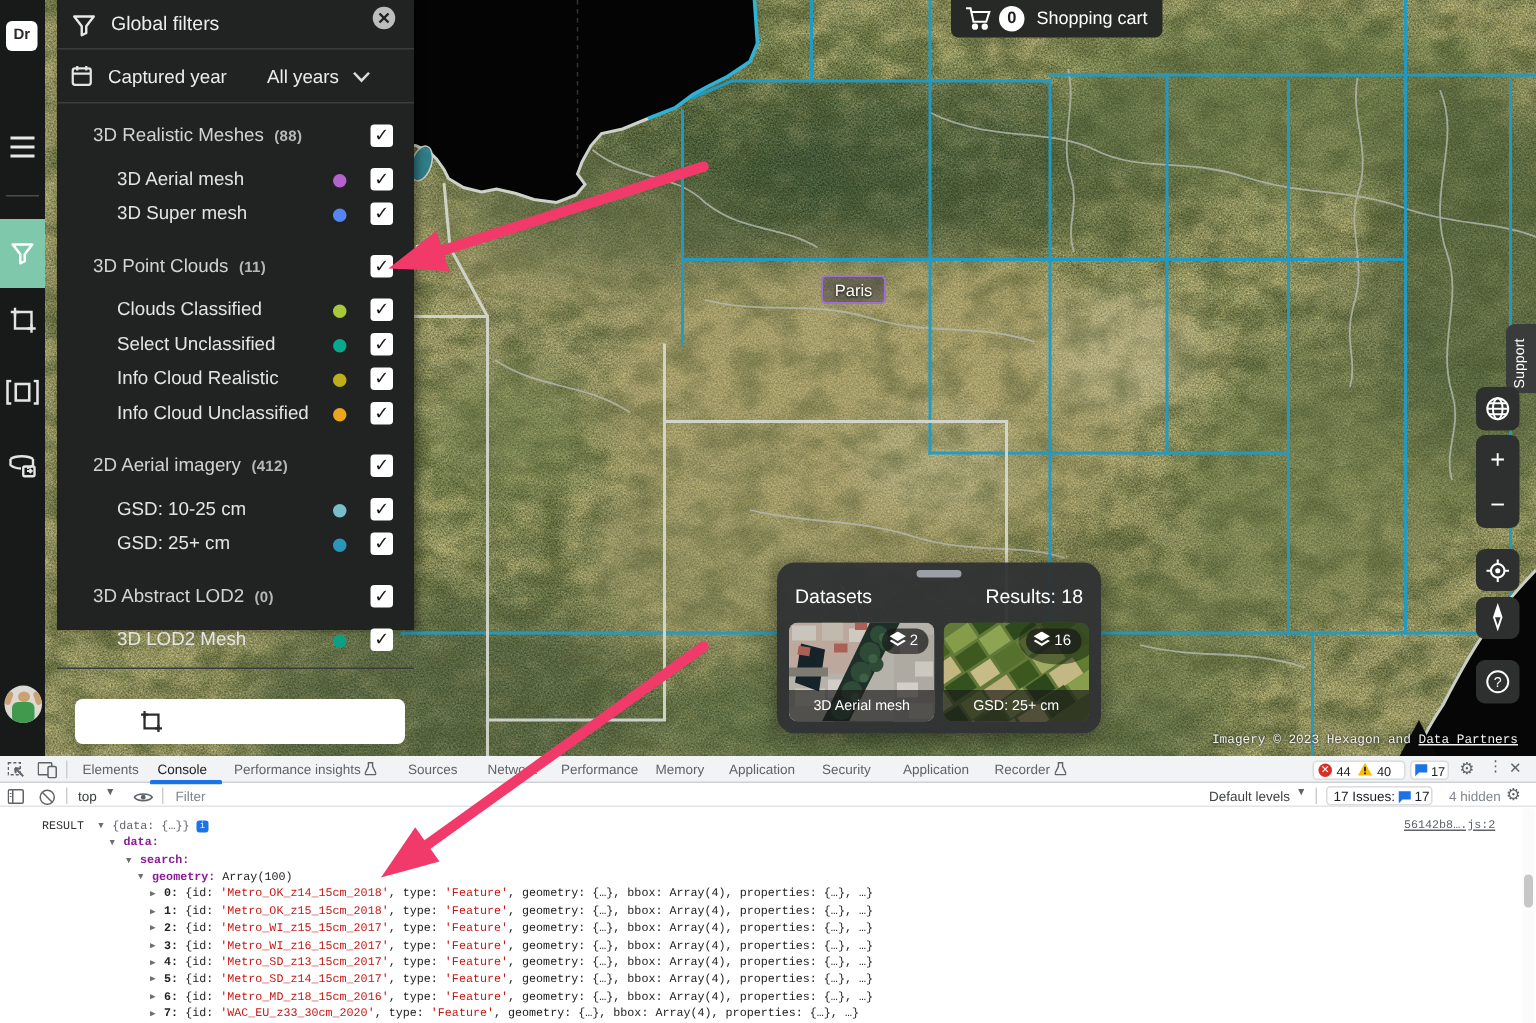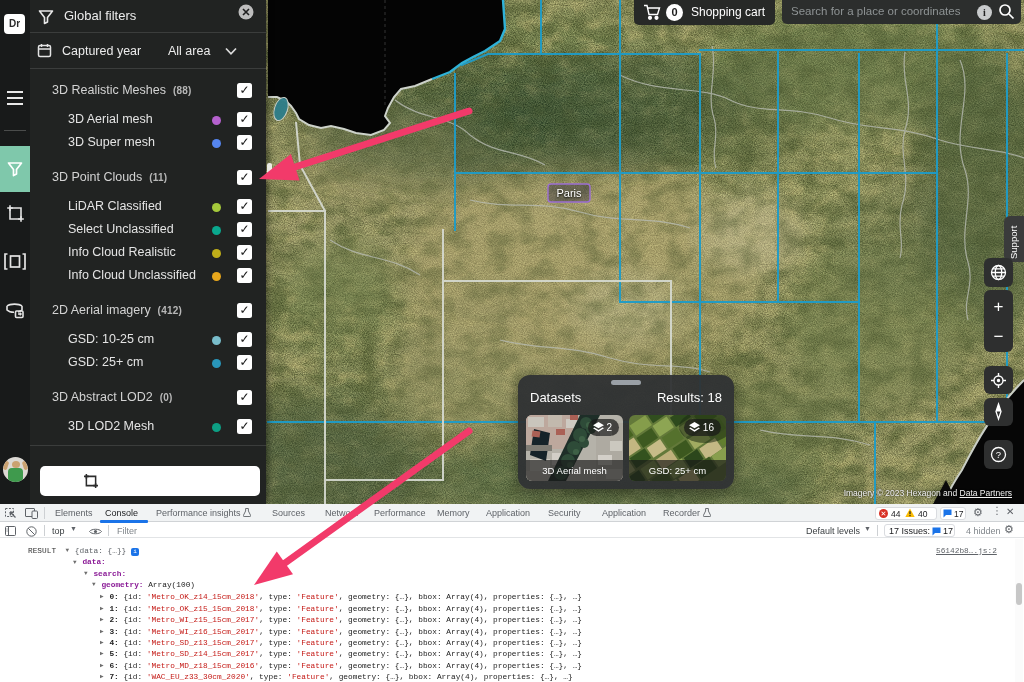--- a/index.html
+++ b/index.html
@@ -3,21 +3,21 @@
 <style>
 html,body{margin:0;padding:0;width:1024px;height:682px;overflow:hidden;background:#fff;
 font-family:"Liberation Sans",sans-serif;-webkit-font-smoothing:antialiased;}
 *{box-sizing:border-box;}
 .abs{position:absolute;}
 #stage{position:relative;width:1024px;height:682px;}
 
 #map{left:0;top:0;width:1024px;height:504px;overflow:hidden;background:#87895c;text-align:center;}
 
 #sidebar{left:0;top:0;width:30px;height:504px;background:#181a1a;z-index:30;}
-#panel{left:28px;top:0;width:238px;height:504px;background:#212322;z-index:25;box-shadow:2px 0 6px rgba(0,0,0,.45);}
+#panel{left:38px;top:0;width:238px;height:420px;background:#212322;z-index:25;box-shadow:2px 0 6px rgba(0,0,0,.45);}
 .prow{position:absolute;left:0;width:238px;height:23px;color:#e4e4e4;font-size:12.5px;}
 .prow .lbl{position:absolute;top:3px;}
 .cnt{font-size:10px;color:#b7b7b7;font-weight:bold;letter-spacing:.2px;}
 .dot{position:absolute;width:9px;height:9px;border-radius:50%;left:184px;top:7px;}
 .cb{position:absolute;left:209px;top:3px;width:15px;height:15px;background:#fff;border-radius:2.5px;color:#161616;font-size:12px;line-height:14px;text-align:center;}
 .divline{position:absolute;left:0;width:238px;height:1px;background:#3b3d3c;}
 
 #cartbtn{left:634px;top:0;width:141px;height:25px;background:#272927;border-radius:0 0 5px 5px;z-index:20;color:#fff;}
 #searchbar{left:782px;top:0;width:239px;height:24px;background:#2c2e2d;border-radius:0 0 5px 5px;z-index:20;}
 
@@ -25,21 +25,21 @@
 #support{left:1004px;top:216px;width:20px;height:46px;background:#3a3b3b;border-radius:6px 0 0 6px;z-index:19;}
 #support span{position:absolute;left:4px;top:3px;width:12px;height:40px;color:#fff;font-size:9.5px;writing-mode:vertical-rl;transform:rotate(180deg);}
 
 #dpanel{left:518px;top:375px;width:216px;height:114px;background:rgba(47,50,52,.95);border-radius:12px;z-index:22;box-shadow:0 4px 14px rgba(0,0,0,.4);}
 #dpanel .handle{position:absolute;left:93px;top:5px;width:30px;height:5px;border-radius:3px;background:#9aa0a6;}
 #dpanel .ttl{position:absolute;top:15px;color:#fff;font-size:13px;}
 .thumb{position:absolute;top:40px;width:97px;height:66px;border-radius:6px;overflow:hidden;}
 .cap{position:absolute;left:0;bottom:0;width:100%;height:21px;background:rgba(25,25,25,.66);color:#fff;font-size:9.5px;text-align:center;line-height:21px;}
 .badge{position:absolute;top:4px;height:17px;border-radius:9px;background:rgba(25,25,25,.72);color:#fff;font-size:10px;line-height:17px;}
 
-#attrib{right:12px;top:488px;z-index:21;color:#f2f2f2;font-size:8.5px;text-shadow:0 0 2px #000;}
+#attrib{right:12px;top:488px;z-index:21;color:#f2f2f2;font-size:8.5px;text-shadow:0 0 2px #000;font-family:Liberation Mono, monospace;}
 
 #devtools{left:0;top:504px;width:1024px;height:138px;background:#fff;z-index:40;font-size:9px;color:#5f6368;}
 #tabbar{position:absolute;left:0;top:0;width:1024px;height:18px;background:#f1f3f4;border-bottom:1px solid #d0d3d6;}
 .tab{position:absolute;top:4px;font-size:9px;color:#5f6368;white-space:nowrap;}
 #toolbar{position:absolute;left:0;top:19px;width:1024px;height:15px;background:#fff;border-bottom:1px solid #e2e4e6;}
 #conscroll{position:absolute;right:1px;top:35px;width:8px;height:143px;background:#fbfbfb;}
 #conscroll i{position:absolute;left:1px;top:44px;width:6px;height:22px;background:#c7c7c7;border-radius:3px;}
 .crow{position:absolute;left:0;white-space:nowrap;font-family:"Liberation Mono",monospace;font-size:7.8px;color:#222;}
 .crow b{font-weight:bold;}
 .ck{color:#8a1a96;font-weight:bold;}
@@ -237,21 +237,21 @@
         <path d="M5,5 L11,11 M11,5 L5,11" stroke="#1f1f1f" stroke-width="1.6"></path>
       </svg>
 <div class="divline" style="top:32px"></div>
 <svg class="abs" style="left:9px;top:43px" width="15" height="15" viewBox="0 0 15 15">
         <g stroke="#e4e4e4" stroke-width="1.5" fill="none">
           <rect x="1.5" y="2.5" width="12" height="11" rx="1.5"></rect>
           <path d="M1.5,6 H13.5 M4.5,1 V4 M10.5,1 V4"></path>
         </g>
       </svg>
 <div class="abs" style="left:34px;top:44px;color:#ececec;font-size:12.5px;">Captured year</div>
-<div class="abs" style="left:140px;top:44px;color:#ececec;font-size:12.5px;">All area</div>
+<div class="abs" style="left:140px;top:44px;color:#ececec;font-size:12.5px;">All years</div>
 <svg class="abs" style="left:196px;top:47px" width="14" height="9" viewBox="0 0 14 9">
         <path d="M2,1.5 L7,6.8 L12,1.5" fill="none" stroke="#dcdcdc" stroke-width="1.7"></path>
       </svg>
 <div class="divline" style="top:68px"></div>
 <div class="prow" style="top:80px">
         <span class="lbl" style="left:24px;color:#d3d3d3">3D Realistic Meshes&nbsp; <span class="cnt">(88)</span></span>
         <span class="cb">✓</span>
       </div>
 <div class="prow" style="top:109px">
         <span class="lbl" style="left:40px">3D Aerial mesh</span>
@@ -261,21 +261,21 @@
 <div class="prow" style="top:132px">
         <span class="lbl" style="left:40px">3D Super mesh</span>
         <span class="dot" style="background:#5585ef"></span>
         <span class="cb">✓</span>
       </div>
 <div class="prow" style="top:167px">
         <span class="lbl" style="left:24px;color:#d3d3d3">3D Point Clouds&nbsp; <span class="cnt">(11)</span></span>
         <span class="cb">✓</span>
       </div>
 <div class="prow" style="top:196px">
-        <span class="lbl" style="left:40px">LiDAR Classified</span>
+        <span class="lbl" style="left:40px">Clouds Classified</span>
         <span class="dot" style="background:#a5c93b"></span>
         <span class="cb">✓</span>
       </div>
 <div class="prow" style="top:219px">
         <span class="lbl" style="left:40px">Select Unclassified</span>
         <span class="dot" style="background:#0aa88e"></span>
         <span class="cb">✓</span>
       </div>
 <div class="prow" style="top:242px">
         <span class="lbl" style="left:40px">Info Cloud Realistic</span>
@@ -324,30 +324,20 @@
 <div id="cartbtn" class="abs">
 <svg class="abs" style="left:9px;top:4px" width="18" height="17" viewBox="0 0 18 17">
         <g stroke="#fff" stroke-width="1.4" fill="none">
           <path d="M1,1.5 H4 L6,10.5 H14.5 L16.5,4 H5"></path>
           <circle cx="7" cy="13.8" r="1.4" fill="#fff"></circle>
           <circle cx="13.5" cy="13.8" r="1.4" fill="#fff"></circle>
         </g>
       </svg>
 <div class="abs" style="left:32px;top:3.5px;width:17px;height:17px;border-radius:50%;background:#fff;color:#1c1c1c;font-size:11px;font-weight:bold;text-align:center;line-height:17px;">0</div>
 <div class="abs" style="left:57px;top:5px;font-size:12px;color:#fff;">Shopping cart</div>
-</div>
-<div id="searchbar" class="abs">
-<div class="abs" style="left:9px;top:5px;font-size:11.5px;color:#8e9394;">Search for a place or coordinates</div>
-<div class="abs" style="left:195px;top:4.5px;width:15px;height:15px;border-radius:50%;background:#c9cbcc;color:#222;font-size:10px;font-weight:bold;text-align:center;line-height:15px;font-family:'Liberation Serif',serif;">i</div>
-<svg class="abs" style="left:216px;top:3px" width="17" height="17" viewBox="0 0 17 17">
-        <g stroke="#fff" stroke-width="1.7" fill="none">
-          <circle cx="7" cy="7" r="5"></circle>
-          <path d="M11,11 L15.5,15.5"></path>
-        </g>
-      </svg>
 </div>
 <div id="support" class="abs">
       <span>Support</span>
     </div>
 <div id="rightctl">
 <div class="rbtn" style="top:258px;height:29px">
         <svg style="margin:6px auto 0" width="17" height="17" viewBox="0 0 17 17">
           <g stroke="#fff" stroke-width="1.3" fill="none">
             <circle cx="8.5" cy="8.5" r="7"></circle>
             <ellipse cx="8.5" cy="8.5" rx="3.2" ry="7"></ellipse>

